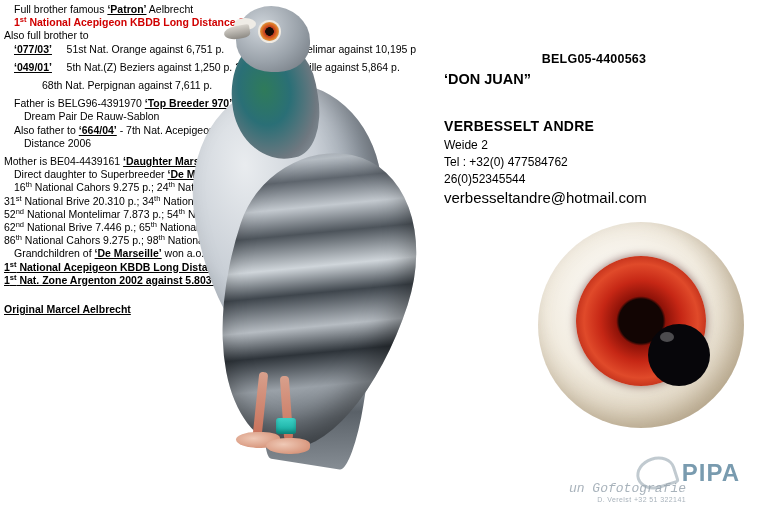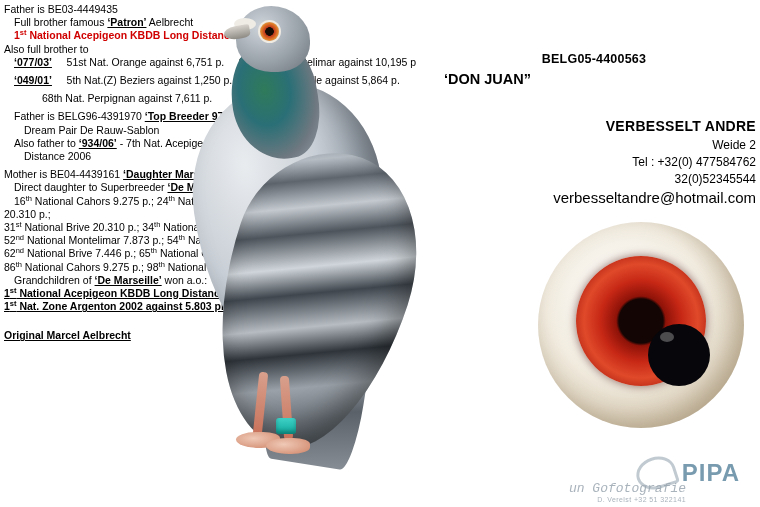--- a/index.html
+++ b/index.html
@@ -59,24 +59,24 @@
     position: absolute;
     right: 16px;
     top: 71px;
     width: 300px;
     text-align: left;
     font-size: 14.5px;
     font-weight: bold;
   }
   #owner {
     position: absolute;
-    right: 4px;
+    right: 16px;
     top: 118px;
     width: 300px;
-    text-align: right;
+    text-align: left;
   }
   #owner .name {
     font-size: 14px;
     font-weight: bold;
     letter-spacing: .3px;
     margin-bottom: 3px;
   }
   #owner .line {
     font-size: 12px;
     line-height: 17px;
@@ -294,21 +294,20 @@
     letter-spacing: .4px;
   }
 </style>
 </head>
 <body>
 
 <div id="page">
 
   <div id="pedigree">
 
-    <div class="ln">Father is  BE03-4449435</div>
 
     <div class="ln ind1">
       Full brother famous <span class="b">‘Patron’</span> Aelbrecht
     </div>
     <div class="ln ind1 red">
       1<sup>st</sup> National Acepigeon KBDB Long Distance 2003
     </div>
     <div class="ln">Also full brother to</div>
     <div class="ln ind1">
       <span class="b">‘077/03’</span>&nbsp;&nbsp;&nbsp;&nbsp;&nbsp;51st Nat. Orange against 6,751 p.&nbsp;&nbsp;&nbsp;&nbsp;&nbsp;91st Nat. Montelimar against 10,195 p
@@ -322,38 +321,37 @@
       68th Nat. Perpignan against 7,611 p.
     </div>
     <div class="gap-s"></div>
     <div class="ln ind1">
       Father is BELG96-4391970 <span class="b">‘Top Breeder 970’</span> grandchild
     </div>
     <div class="ln ind2">
       Dream Pair De Rauw-Sablon
     </div>
     <div class="ln ind1">
-      Also father to <span class="b">‘934/06’</span> - 7th Nat. Acepigeon KBDB Long
+      Also father to <span class="b">‘664/04’</span> - 7th Nat. Acepigeon KBDB Long
     </div>
     <div class="ln ind2">
       Distance 2006
     </div>
 
     <div class="gap-s"></div>
 
     <div class="ln">
       Mother is BE04-4439161 <span class="b">‘Daughter Marseille’</span>
     </div>
     <div class="ln ind1">
       Direct daughter to Superbreeder <span class="b">‘De Marseille’</span>, who is father to a.o.:
     </div>
     <div class="ln ind1">
       16<sup>th</sup> National Cahors 9.275 p.; 24<sup>th</sup> National Beziers ; 30<sup>th</sup> National Brive
     </div>
-    <div class="ln">20.310 p.;</div>
     <div class="ln">
       31<sup>st</sup> National Brive 20.310 p.; 34<sup>th</sup> National Argenton 17.010 p.;
     </div>
     <div class="ln">
       52<sup>nd</sup> National Montelimar 7.873 p.; 54<sup>th</sup> National Argenton 17.010 p.;
     </div>
     <div class="ln">
       62<sup>nd</sup> National Brive 7.446 p.; 65<sup>th</sup> National Cahors 6.654 p.;
     </div>
     <div class="ln">
@@ -390,21 +388,21 @@
     <div class="foot-r"></div>
   </div>
 
   <div id="ring-no">BELG05-4400563</div>
   <div id="bird-name">‘DON JUAN”</div>
 
   <div id="owner">
     <div class="name">VERBESSELT ANDRE</div>
     <div class="line">Weide 2</div>
     <div class="line">Tel : +32(0) 477584762</div>
-    <div class="line">32(0)52345544</div>
+    <div class="line">26(0)52345544</div>
     <div class="email">verbesseltandre@hotmail.com</div>
   </div>
 
   <div id="eye-closeup">
     <div class="iris">
       <div class="pupil"></div>
       <div class="glint"></div>
     </div>
   </div>
 

